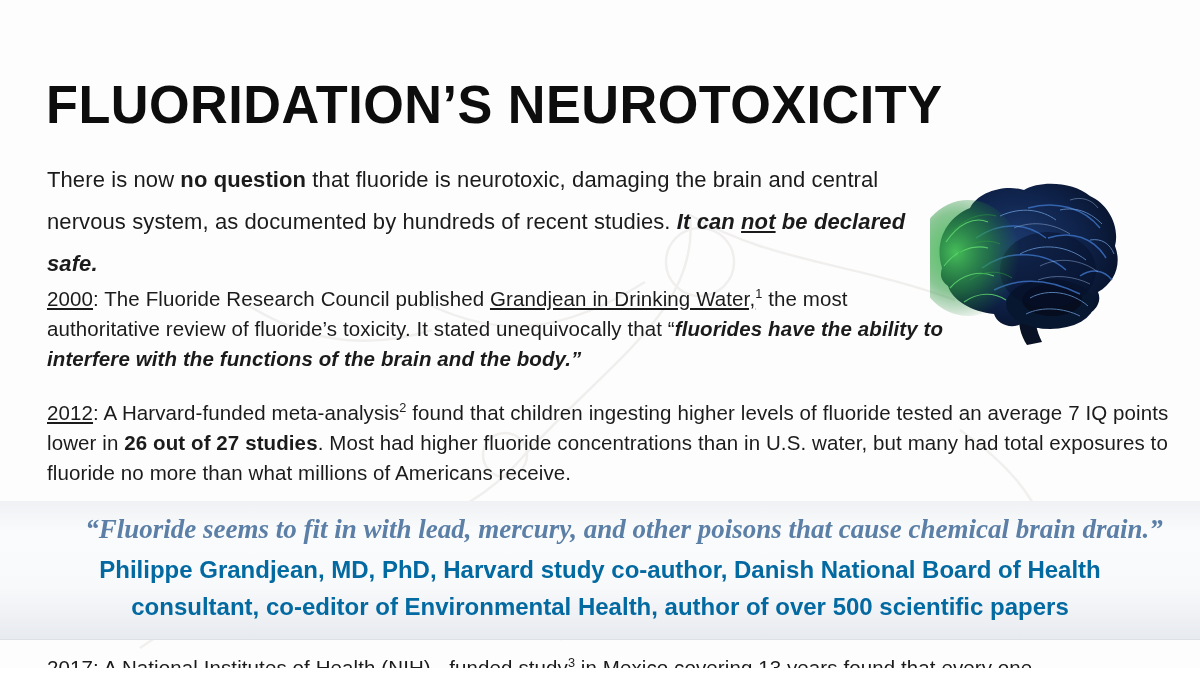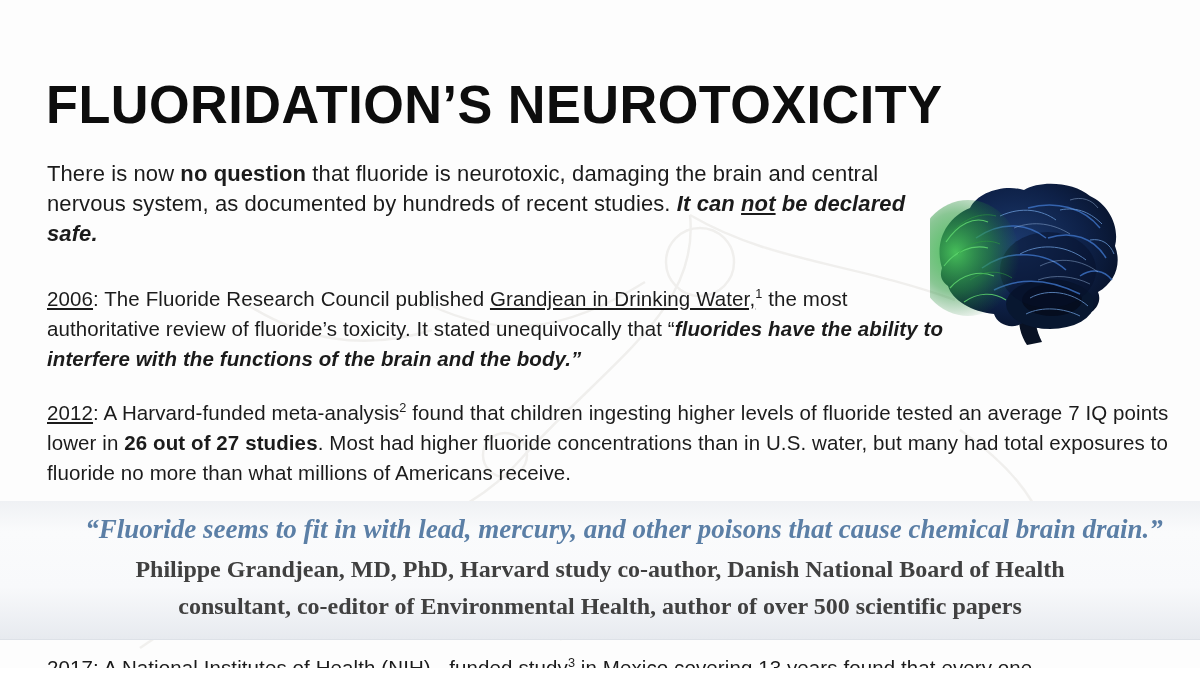--- a/index.html
+++ b/index.html
@@ -8,42 +8,42 @@
     background:#fdfdfd;font-family:"Liberation Sans",sans-serif;color:#1b1b1b;
   }
   .wm{position:absolute;left:0;top:0;z-index:0;}
   .layer{position:absolute;z-index:2;}
   .title{
     left:46px;top:74px;width:1100px;
     font-size:53px;font-weight:700;letter-spacing:.5px;color:#0d0d0d;
     white-space:nowrap;transform:scaleX(.985);transform-origin:left;
   }
   .body{font-size:20.5px;line-height:30px;letter-spacing:.1px;margin:0;}
-  .intro{left:47px;top:159px;width:888px;font-size:22px;line-height:30px;}
+  .intro{left:47px;top:159px;width:888px;font-size:22px;line-height:42px;}
   .p2006{left:47px;top:284px;width:900px;}
   .p2012{left:47px;top:398px;width:1122px;}
   .p2017{left:47px;top:653px;width:1122px;}
   b,.b{font-weight:700;}
   .bi{font-weight:700;font-style:italic;}
   .u{text-decoration:underline;text-underline-offset:2px;}
   sup{font-size:62%;line-height:0;vertical-align:super;}
   .quote-band{
     left:0;top:501px;width:1200px;height:138px;
     background:linear-gradient(180deg,#eff1f4 0%,#fafbfc 22%,#f8f9fb 62%,#e7eaef 100%);
     border-bottom:1px solid #dde1e7;
   }
   .quote-line{
     left:0;top:514px;width:1200px;text-align:center;
     font-family:"Liberation Serif",serif;font-style:italic;font-weight:700;
     font-size:27px;color:#5b7fa6;margin-left:24px;
   }
   .quote-attr{
     left:95px;top:551px;width:1010px;text-align:center;
-    font-family:Liberation Serif, serif;font-weight:700;
-    font-size:24px;line-height:37px;color:#404040;
+    font-family:Liberation Sans, sans-serif;font-weight:700;
+    font-size:24px;line-height:37px;color:#0369a1;
   }
   .brain{left:930px;top:180px;width:192px;height:168px;}
 </style>
 </head>
 <body>
 
 <div class="slide">
 
   <svg class="wm" width="1200" height="674">
     <g stroke="#efeeec" stroke-width="2.5" fill="none" opacity="0.9">
@@ -55,21 +55,21 @@
       <path d="M560 640 C 620 560, 700 540, 780 560"></path>
       <circle cx="700" cy="262" r="34"></circle>
       <circle cx="505" cy="455" r="22"></circle>
     </g>
   </svg>
 
   <div class="layer title">FLUORIDATION’S NEUROTOXICITY</div>
 
   <p class="layer body intro"><span>There is now </span><b>no question</b><span> that fluoride is neurotoxic, damaging the brain and central nervous system, as documented by hundreds of recent studies. </span><span class="bi">It can </span><span class="bi u">not</span><span class="bi"> be declared safe.</span></p>
 
-  <p class="layer body p2006"><span class="u">2006</span><span>: The Fluoride Research Council published </span><span class="u">Grandjean in Drinking Water,</span><sup>1</sup><span> the most authoritative review of fluoride’s toxicity. It stated unequivocally that “</span><span class="bi">fluorides have the ability to interfere with the functions of the brain and the body.”</span></p>
+  <p class="layer body p2006"><span class="u">2000</span><span>: The Fluoride Research Council published </span><span class="u">Grandjean in Drinking Water,</span><sup>1</sup><span> the most authoritative review of fluoride’s toxicity. It stated unequivocally that “</span><span class="bi">fluorides have the ability to interfere with the functions of the brain and the body.”</span></p>
 
   <p class="layer body p2012"><span class="u">2012</span><span>: A Harvard-funded meta-analysis</span><sup>2</sup><span> found that children ingesting higher levels of fluoride tested an average 7 IQ points lower in </span><b>26 out of 27 studies</b><span>. Most had higher fluoride concentrations than in U.S. water, but many had total exposures to fluoride no more than what millions of Americans receive.</span></p>
 
   <div class="layer quote-band"></div>
   <div class="layer quote-line">“Fluoride seems to fit in with lead, mercury, and other poisons that cause chemical brain drain.”</div>
   <div class="layer quote-attr">Philippe Grandjean, MD, PhD, Harvard study co-author, Danish National Board of Health consultant, co-editor of Environmental Health, author of over 500 scientific papers</div>
 
   <p class="layer body p2017"><span class="u">2017</span><span>: A National Institutes of Health (NIH) - funded study</span><sup>3</sup><span> in Mexico covering 13 years found that every one</span></p>
 
   <svg class="layer brain" viewBox="0 0 192 168">

